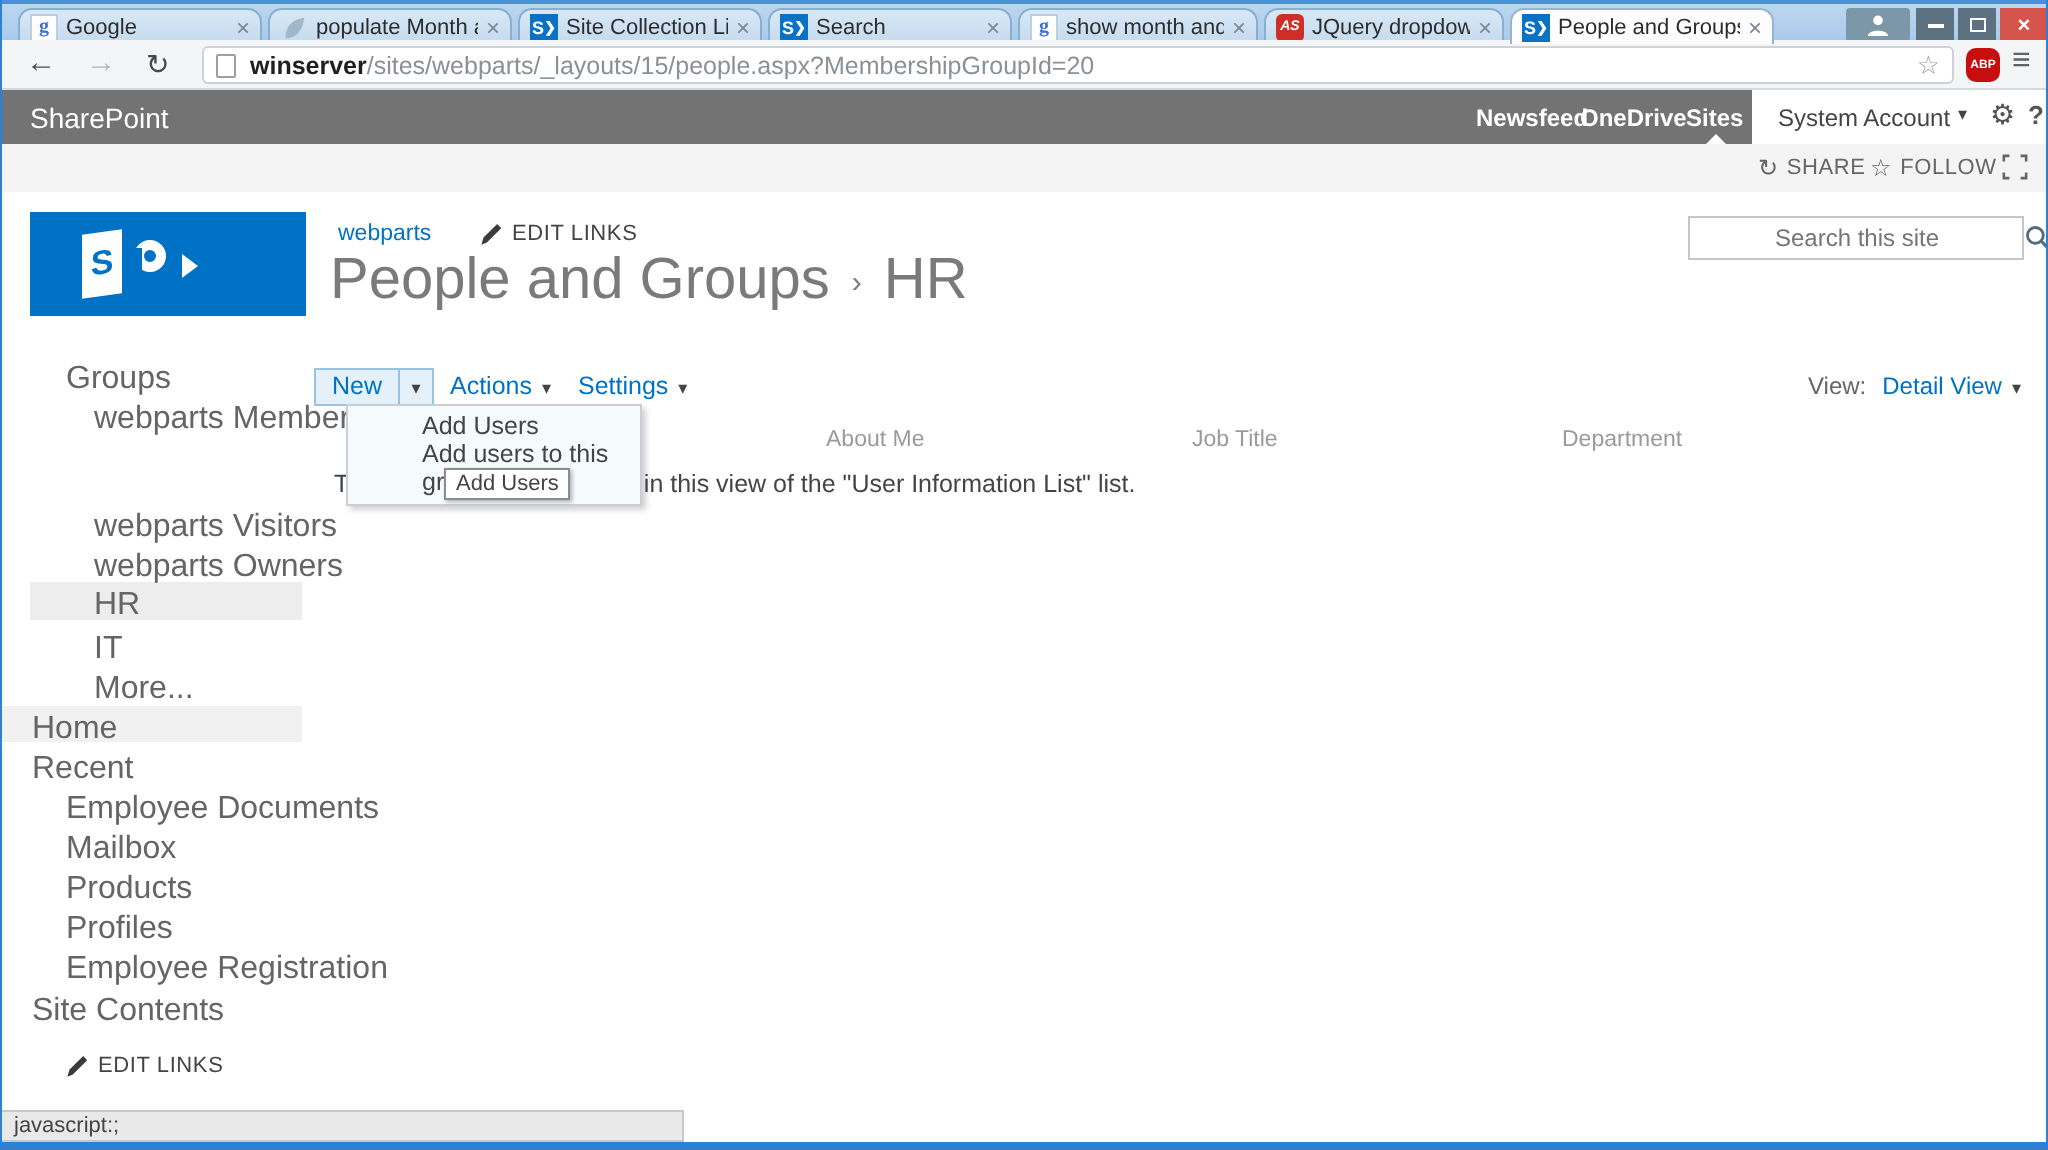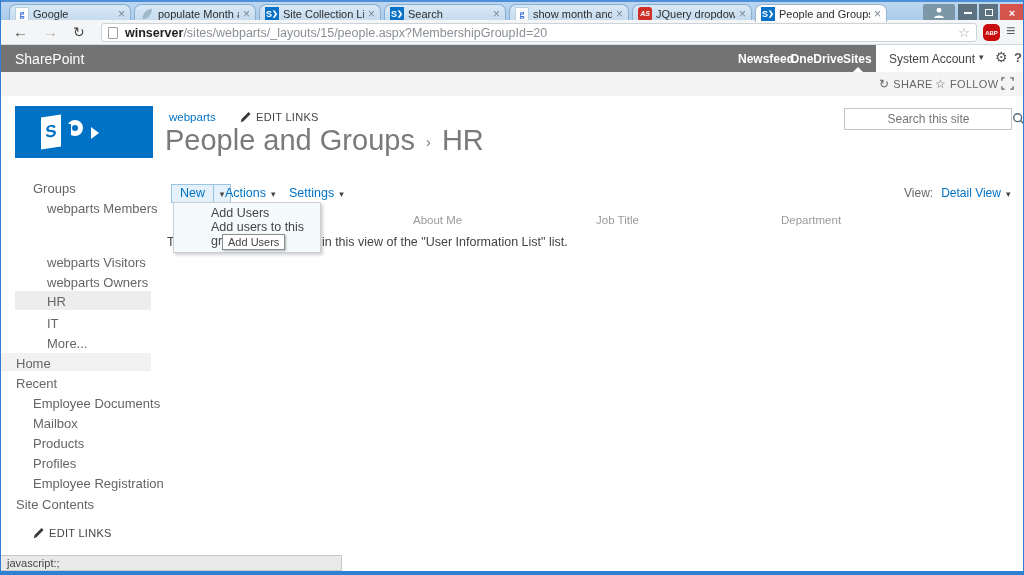--- a/index.html
+++ b/index.html
@@ -87,21 +87,21 @@
   .page-title { position:absolute; left:164px; top:124px; font-size:29px; font-weight:300; color:#7a7a7a;text-align:right; }
   .page-title .sep { font-size:15px; color:#7a7a7a; margin:0 11px; vertical-align:3px; }
 
   .searchbox { position:absolute; left:843px; top:108px; width:168px; height:22px; border:1px solid #c6c6c6;
                background:#fff; display:flex; align-items:center; }
   .searchbox input { flex:1; border:none; outline:none; font-size:12px; color:#999; padding:0 6px;
                      font-family:"Liberation Sans",sans-serif; background:transparent;text-align:center; }
   .searchbox svg { flex:none; margin-right:6px; }
 
   
-  .newbtn { position:absolute; left:170px; top:184px; height:19px; display:inline-flex; align-items:stretch;
+  .newbtn { position:absolute; left:156px; top:184px; height:19px; display:inline-flex; align-items:stretch;
             border:1px solid #9ac3e2; background:#e4f1fa; }
   .newbtn .lbl { padding:1px 8px 0; font-size:12.5px; color:#0072c6; }
   .newbtn .div { width:1px; background:#9ac3e2; }
   .newbtn .arr { width:16px; text-align:center; font-size:9px; color:#444; padding-top:4px; }
   .menulink { position:absolute; top:186px; font-size:12.5px; color:#0072c6; }
   .menulink .arr { font-size:9px; color:#444; margin-left:5px; }
   .ml-actions { left:224px; } .ml-settings { left:288px; }
   .viewsel { position:absolute; top:186px; left:903px; font-size:12px; }
   .viewsel .vl { color:#666; margin-right:8px; }
   .viewsel .vv { color:#0072c6; }
@@ -114,21 +114,21 @@
 
   
   .newmenu { position:absolute; left:172px; top:202px; width:148px; background:#fbfdfe;
              border:1px solid #c9cfd4; box-shadow:2px 2px 3px rgba(0,0,0,.18); z-index:5; }
   .newmenu .item { padding:3px 6px 4px 37px; font-size:12.5px; color:#444; line-height:14px; background:#f5fafd; }
   .newmenu .item .desc { display:block; }
   .sp-tooltip { position:absolute; left:221px; top:234px; background:#fff; border:1px solid #8c8c8c;
                 box-shadow:1px 1px 2px rgba(0,0,0,.3); font-size:11px; color:#444; padding:1px 5px; z-index:6; }
 
   
-  .side { position:absolute; font-size:13px; color:#656565; }
+  .side { position:absolute; font-size:16px; color:#656565; }
   .side.link { color:#656565; }
   .hr-band { position:absolute; left:14px; top:291px; width:136px; height:19px; background:#ededed; }
   .home-band { position:absolute; left:0; top:353px; width:150px; height:18px; background:#f1f1f1; }
   .editlinks-side { position:absolute; left:32px; top:527px; font-size:11px; color:#444; letter-spacing:.3px;
                     display:flex; align-items:center; }
 
   .statusbar { position:absolute; left:0; top:555px; width:341px; height:16px; background:#e9e9e9;
                border:1px solid #c8c8c8; border-left:none; font-size:11px; color:#444; padding:1px 6px; }
   .bottomframe { position:absolute; left:0; top:571px; width:1024px; height:4px; background:#2e81d2; }
 </style>

